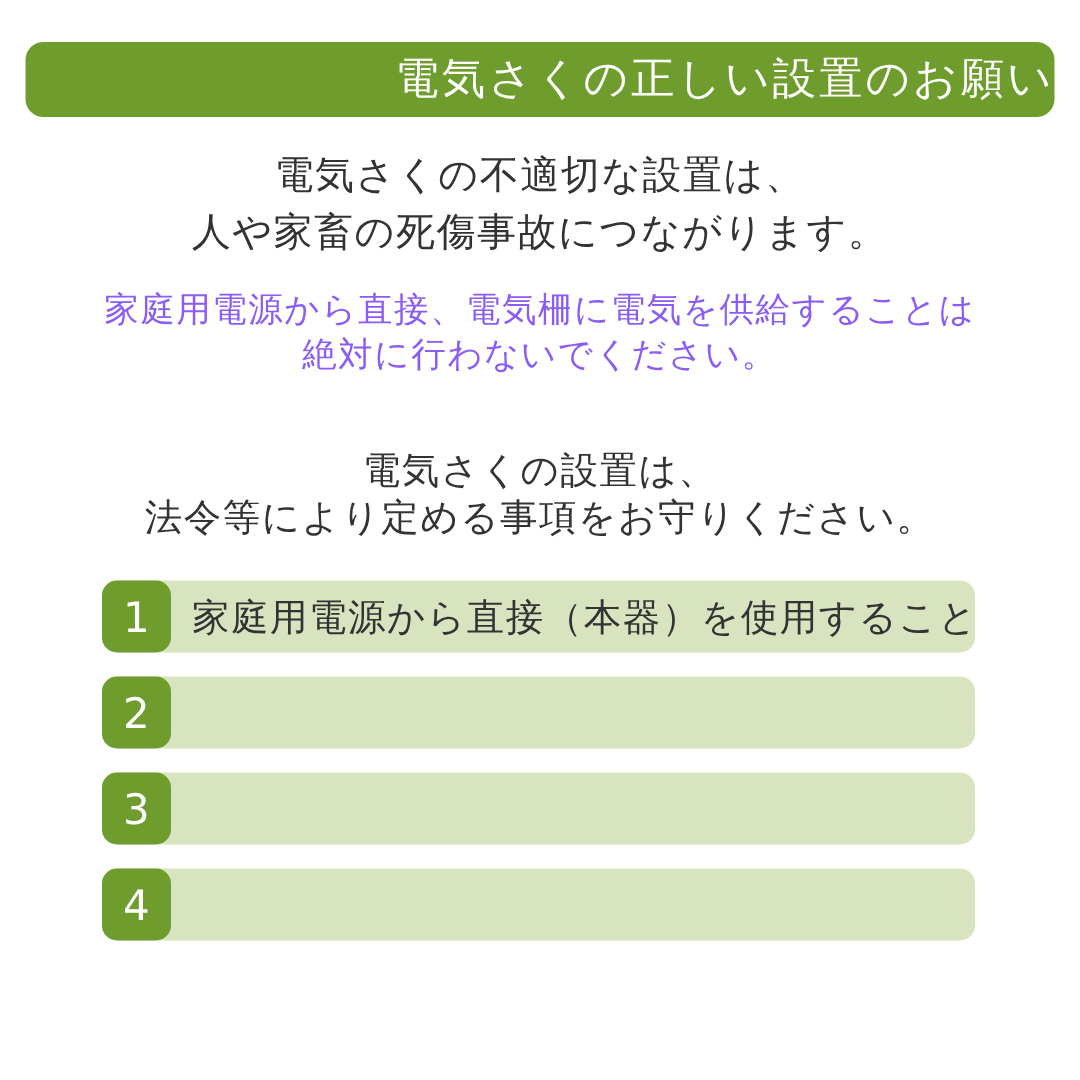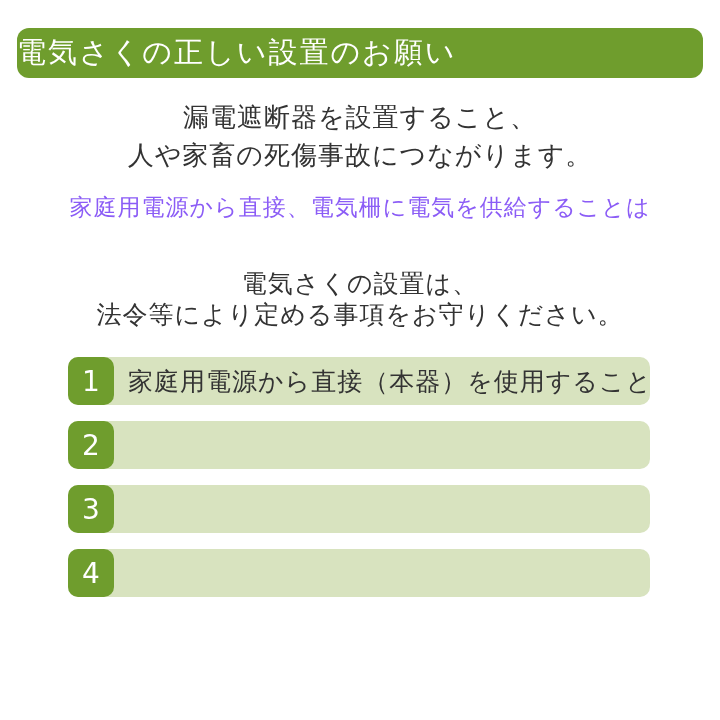--- a/index.html
+++ b/index.html
@@ -15,21 +15,21 @@
     background: #ffffff;
     overflow: hidden;
   }
   .header-banner {
     margin: 28px 17px 0 17px;
     height: 50px;
     background: #6f9d2d;
     border-radius: 12px;
     display: flex;
     align-items: center;
-    justify-content: flex-start;
+    justify-content: flex-end;
   }
   .header-banner span {
     color: #ffffff;
     font-size: 29px;
     letter-spacing: 2px;
     font-weight: 400;
   }
   .text-block {
     text-align: center;
     color: #333333;
@@ -89,26 +89,27 @@
 </head>
 <body>
 
 <div class="poster">
 
   <div class="header-banner">
     <span>電気さくの正しい設置のお願い</span>
   </div>
 
   <div class="text-block intro">
-    <div>漏電遮断器を設置すること、</div>
+    <div>電気さくの不適切な設置は、</div>
     <div>人や家畜の死傷事故につながります。</div>
   </div>
 
   <div class="text-block warning">
     <div>家庭用電源から直接、電気柵に電気を供給することは</div>
+    <div>絶対に行わないでください。</div>
   </div>
 
   <div class="text-block law-notice">
     <div>電気さくの設置は、</div>
     <div>法令等により定める事項をお守りください。</div>
   </div>
 
   <div class="rules">
 
     <div class="rule-row">

